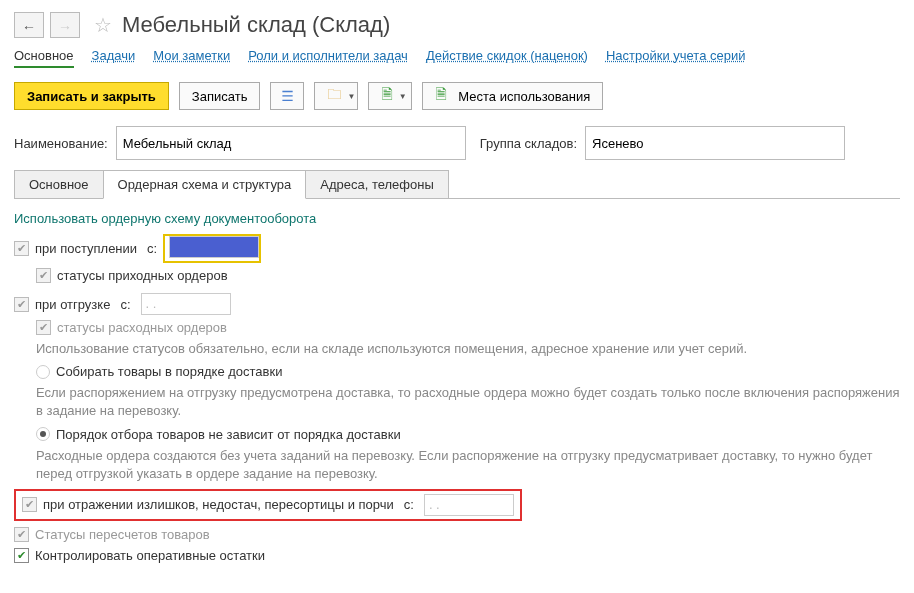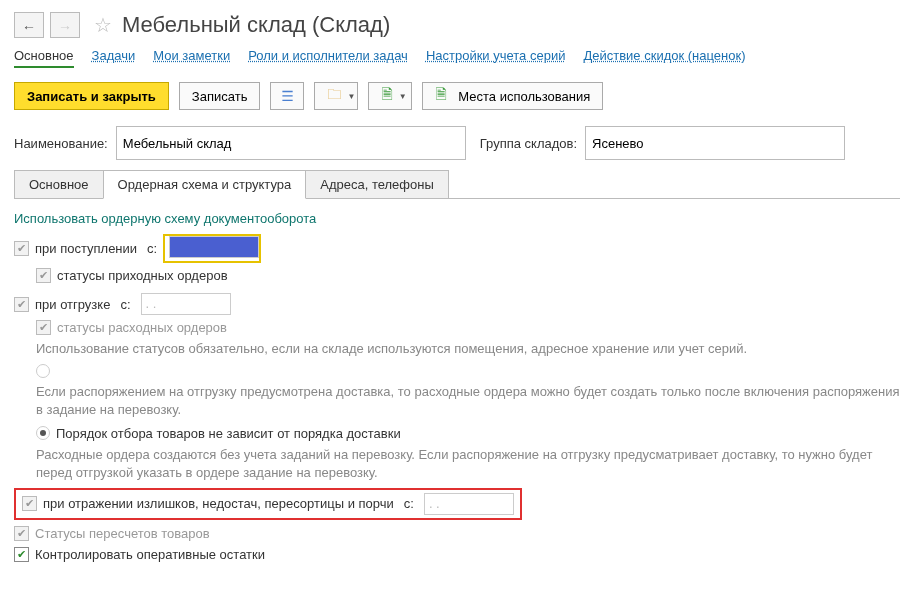--- a/index.html
+++ b/index.html
@@ -86,22 +86,22 @@
   <div class="nav-btn" style="color:#ccc">→</div>
   <span class="star-icon">☆</span>
   <span class="page-title">Мебельный склад (Склад)</span>
 </div>
 
 <div class="nav-links">
   <span class="nav-main">Основное</span>
   <span class="nav-link">Задачи</span>
   <span class="nav-link">Мои заметки</span>
   <span class="nav-link">Роли и исполнители задач</span>
+  <span class="nav-link">Действие скидок (наценок)</span>
   <span class="nav-link">Настройки учета серий</span>
-  <span class="nav-link">Действие скидок (наценок)</span>
 </div>
 
 <div class="toolbar">
   <button class="btn btn-primary">Записать и закрыть</button>
   <button class="btn">Записать</button>
   <button class="btn btn-icon">
       <span class="ico-list">☰</span>
     </button>
   <button class="btn btn-dd">
       <span class="ico-folder">🗀</span>
@@ -152,20 +152,21 @@
   </div>
 
   <div class="cb-row indent1 dim">
     <span class="cb disabled">✔</span>
     <span>статусы расходных ордеров</span>
   </div>
   <div class="hint">Использование статусов обязательно, если на складе используются помещения, адресное хранение или учет серий.</div>
 
   <div class="cb-row indent1">
     <span class="radio disabled"></span>
+    <span>Собирать товары в порядке доставки</span>
   </div>
   <div class="hint">Если распоряжением на отгрузку предусмотрена доставка, то расходные ордера можно будет создать только после включения распоряжения в задание на перевозку.</div>
 
   <div class="cb-row indent1">
     <span class="radio disabled sel"></span>
     <span>Порядок отбора товаров не зависит от порядка доставки</span>
   </div>
   <div class="hint">Расходные ордера создаются без учета заданий на перевозку. Если распоряжение на отгрузку предусматривает доставку, то нужно будет перед отгрузкой указать в ордере задание на перевозку.</div>
 
   <div class="cb-row" style="margin-top:4px">

